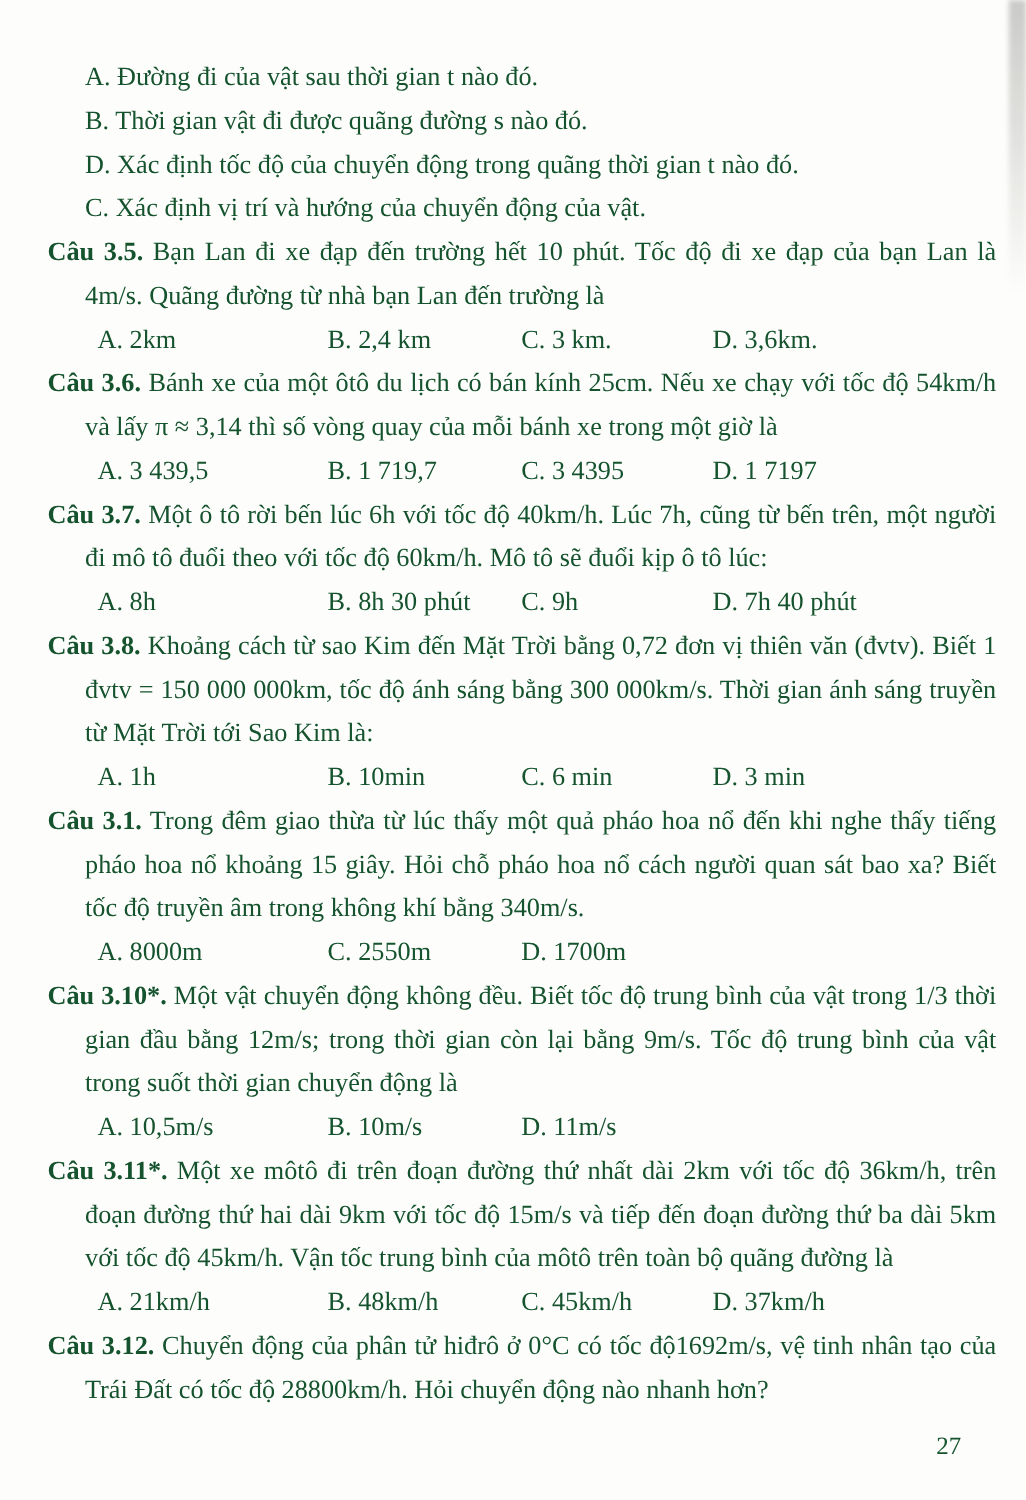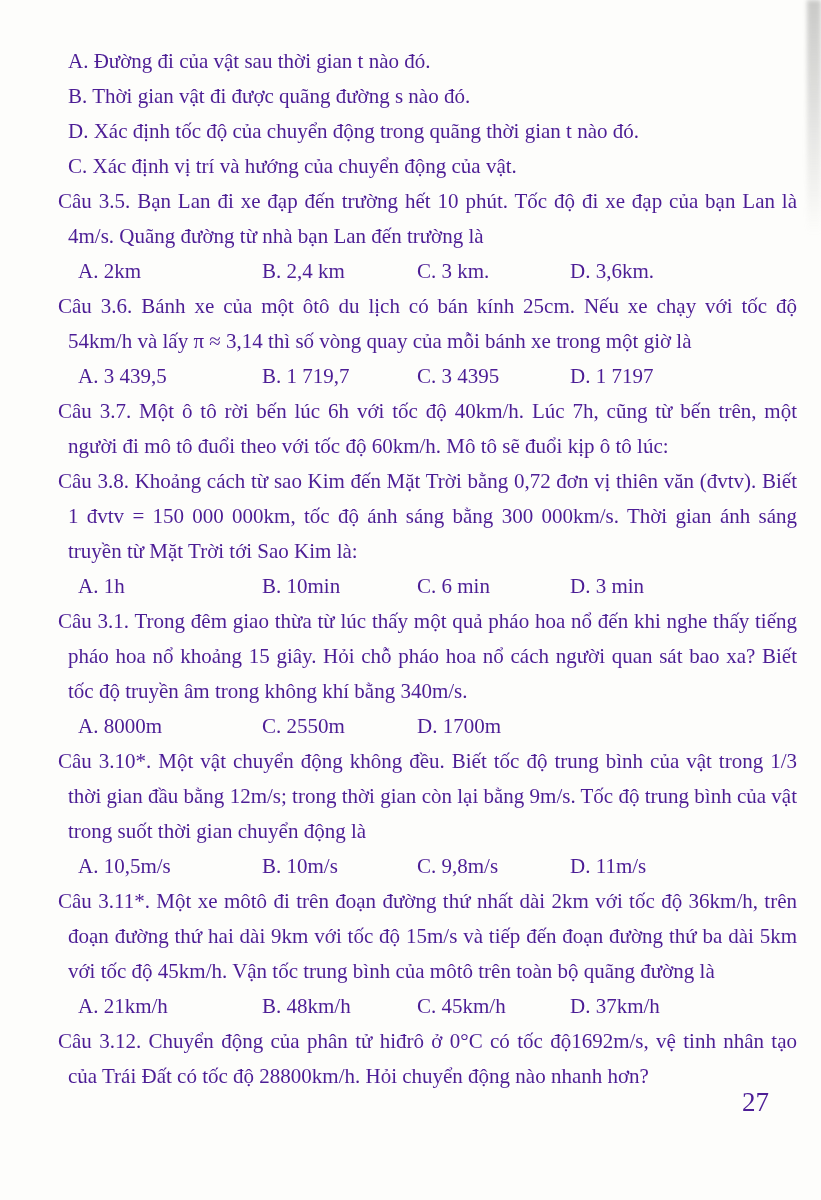--- a/index.html
+++ b/index.html
@@ -6,21 +6,21 @@
   body {
     background: #ffffff;
     font-family: "Liberation Serif", "DejaVu Serif", serif;
   }
   .page {
     position: relative;
     width: 821px;
     height: 1200px;
     box-sizing: border-box;
     background: #fdfdfb;
-    color: #4c1d95;
+    color: #14532d;
     padding: 44px 24px 0 38px;
     overflow: hidden;
     font-size: 21px;
     line-height: 35px;
   }
   .scan-shadow {
     position: absolute;
     top: 0;
     right: 0;
     width: 14px;
@@ -31,32 +31,32 @@
   }
   .intro-option {
     padding-left: 30px;
   }
   .q-body {
     margin: 0;
     padding-left: 30px;
     text-indent: -30px;
     text-align: justify;
   }
-  .q-label { font-weight: normal; margin-left: 20px; }
+  .q-label { font-weight: bold; }
   .options {
     display: grid;
     grid-template-columns: 184px 155px 153px 1fr;
     margin-left: 40px;
     white-space: nowrap;
   }
   .page-number {
     position: absolute;
-    top: 1085px;
+    top: 1140px;
     right: 52px;
-    font-size: 27px;
+    font-size: 20px;
   }
 </style>
 </head>
 <body>
 
 <div class="page">
   <div class="scan-shadow"></div>
 
   <div>
     <div class="intro-option">A. Đường đi của vật sau thời gian t nào đó.</div>
@@ -80,20 +80,26 @@
     <div class="options">
       <span>A. 3 439,5</span>
       <span>B. 1 719,7</span>
       <span>C. 3 4395</span>
       <span>D. 1 7197</span>
     </div>
   </section>
 
   <section class="q">
     <p class="q-body"><b class="q-label">Câu 3.7.</b> <span>Một ô tô rời bến lúc 6h với tốc độ 40km/h. Lúc 7h, cũng từ bến trên, một người đi mô tô đuổi theo với tốc độ 60km/h. Mô tô sẽ đuổi kịp ô tô lúc:</span></p>
+    <div class="options">
+      <span>A. 8h</span>
+      <span>B. 8h 30 phút</span>
+      <span>C. 9h</span>
+      <span>D. 7h 40 phút</span>
+    </div>
   </section>
 
   <section class="q">
     <p class="q-body"><b class="q-label">Câu 3.8.</b> <span>Khoảng cách từ sao Kim đến Mặt Trời bằng 0,72 đơn vị thiên văn (đvtv). Biết 1 đvtv = 150 000 000km, tốc độ ánh sáng bằng 300 000km/s. Thời gian ánh sáng truyền từ Mặt Trời tới Sao Kim là:</span></p>
     <div class="options">
       <span>A. 1h</span>
       <span>B. 10min</span>
       <span>C. 6 min</span>
       <span>D. 3 min</span>
     </div>
@@ -106,21 +112,20 @@
       <span>C. 2550m</span>
       <span>D. 1700m</span>
     </div>
   </section>
 
   <section class="q">
     <p class="q-body"><b class="q-label">Câu 3.10*.</b> <span>Một vật chuyển động không đều. Biết tốc độ trung bình của vật trong 1/3 thời gian đầu bằng 12m/s; trong thời gian còn lại bằng 9m/s. Tốc độ trung bình của vật trong suốt thời gian chuyển động là</span></p>
     <div class="options">
       <span>A. 10,5m/s</span>
       <span>B. 10m/s</span>
-      <span>C. 9,8m/s</span>
       <span>D. 11m/s</span>
     </div>
   </section>
 
   <section class="q">
     <p class="q-body"><b class="q-label">Câu 3.11*.</b> <span>Một xe môtô đi trên đoạn đường thứ nhất dài 2km với tốc độ 36km/h, trên đoạn đường thứ hai dài 9km với tốc độ 15m/s và tiếp đến đoạn đường thứ ba dài 5km với tốc độ 45km/h. Vận tốc trung bình của môtô trên toàn bộ quãng đường là</span></p>
     <div class="options">
       <span>A. 21km/h</span>
       <span>B. 48km/h</span>
       <span>C. 45km/h</span>

